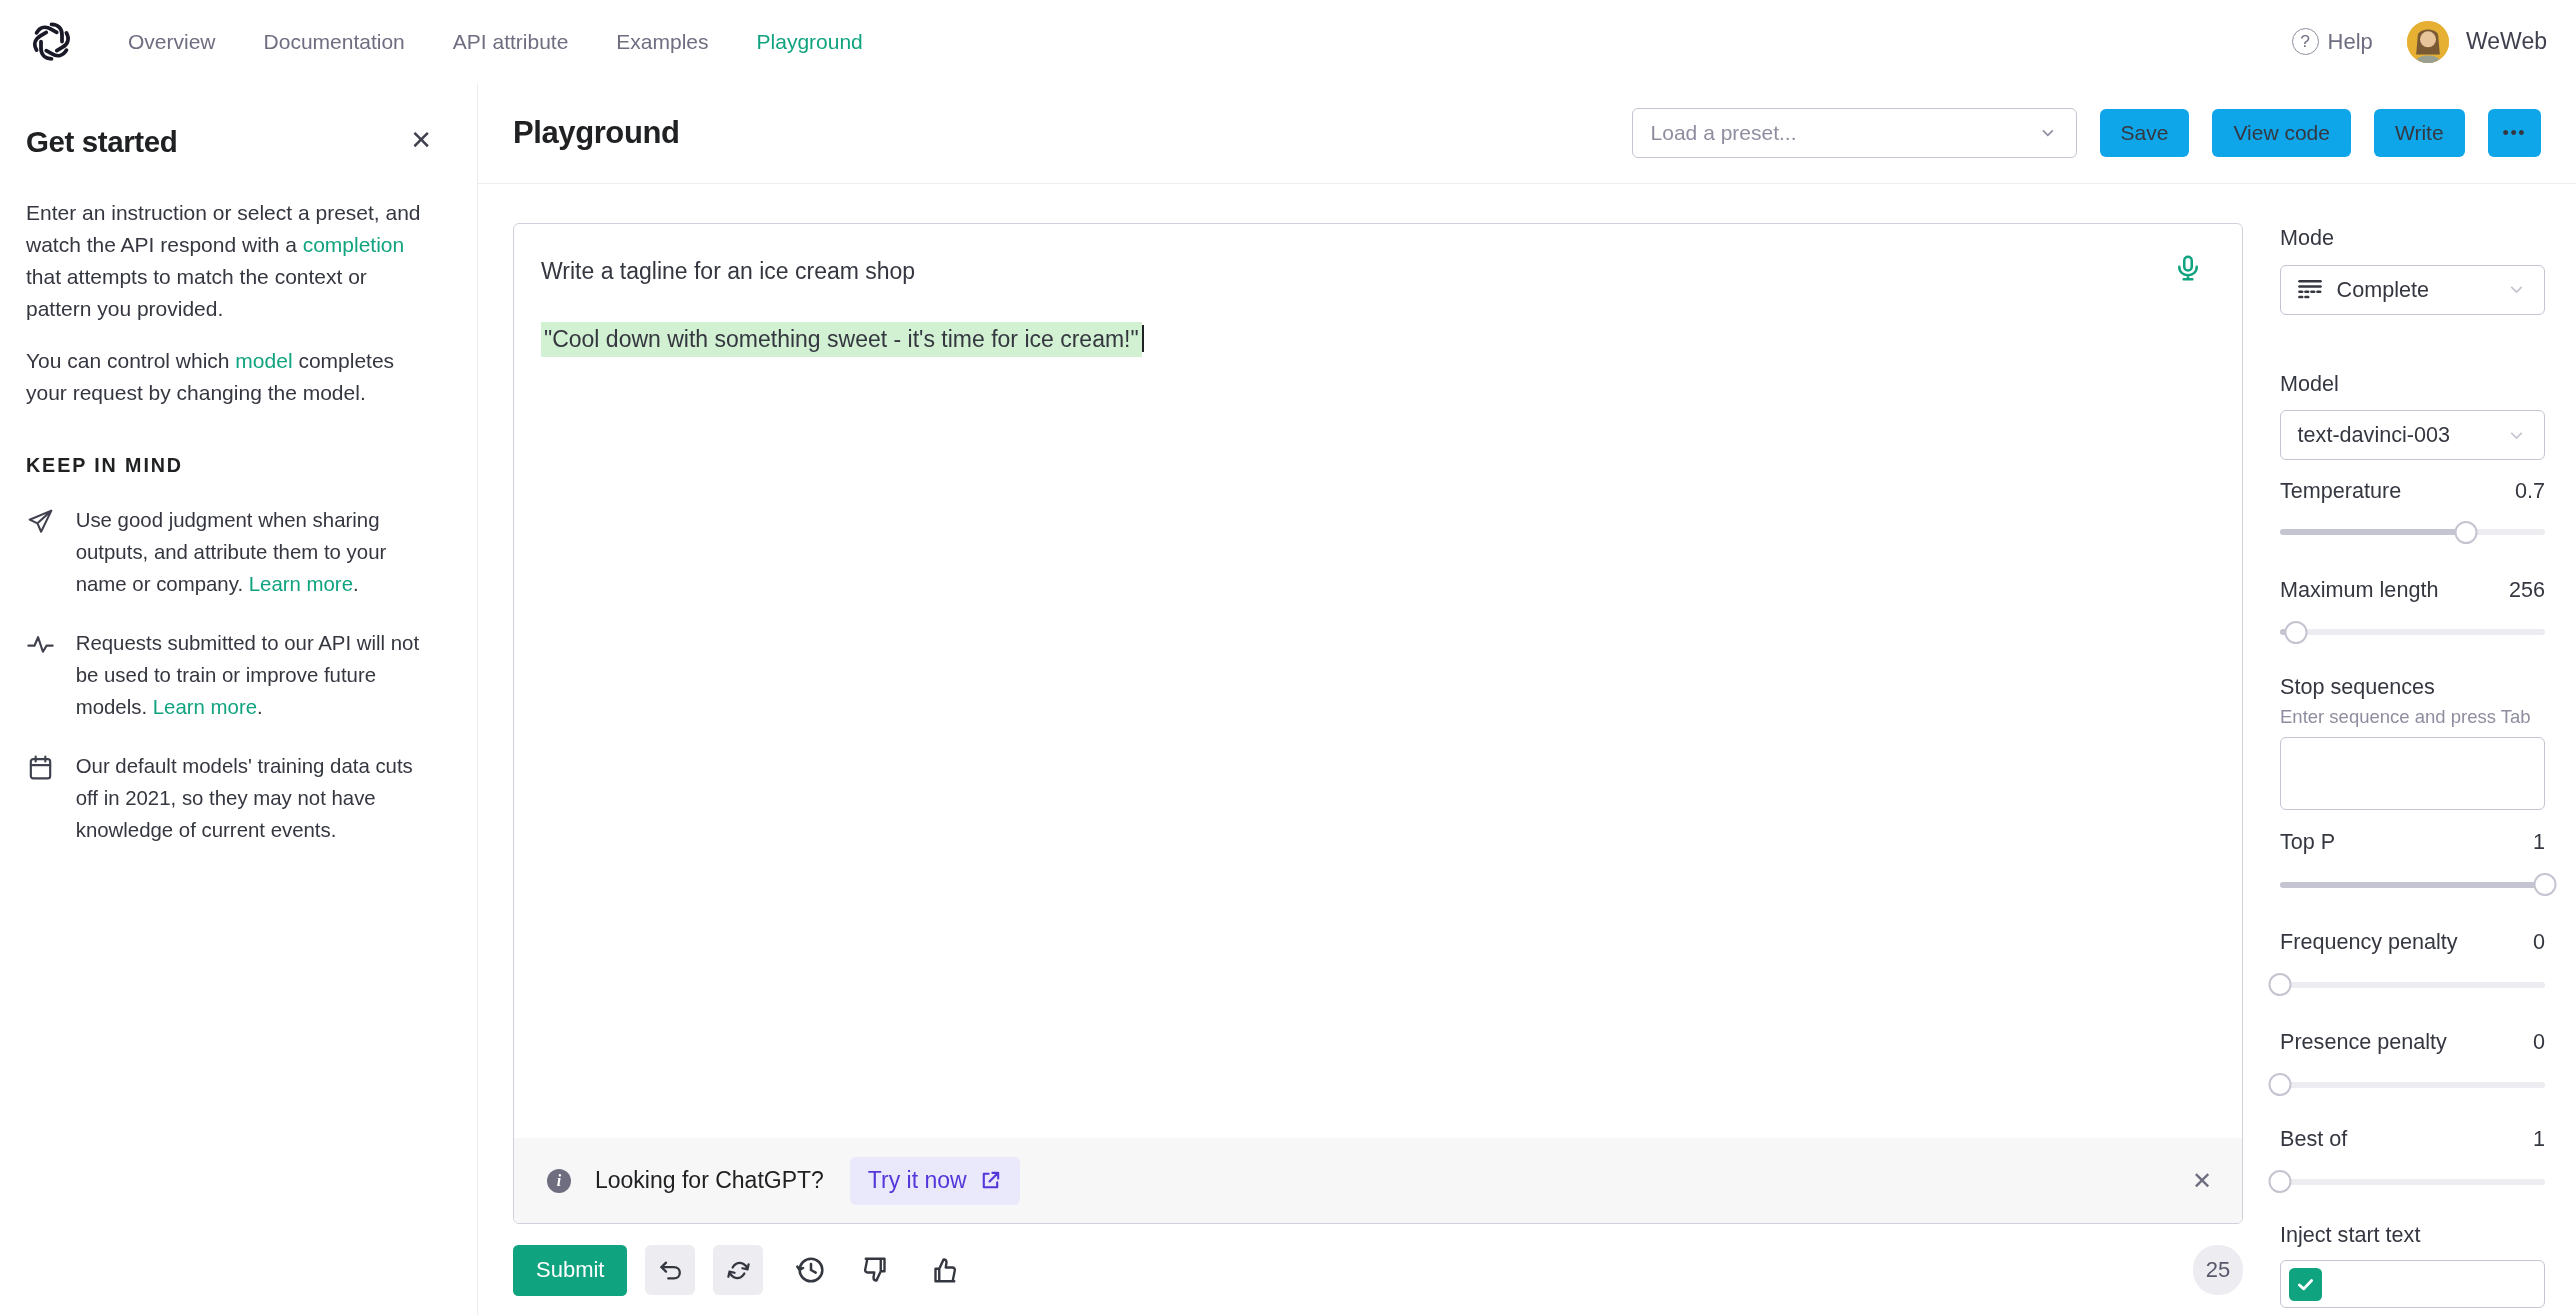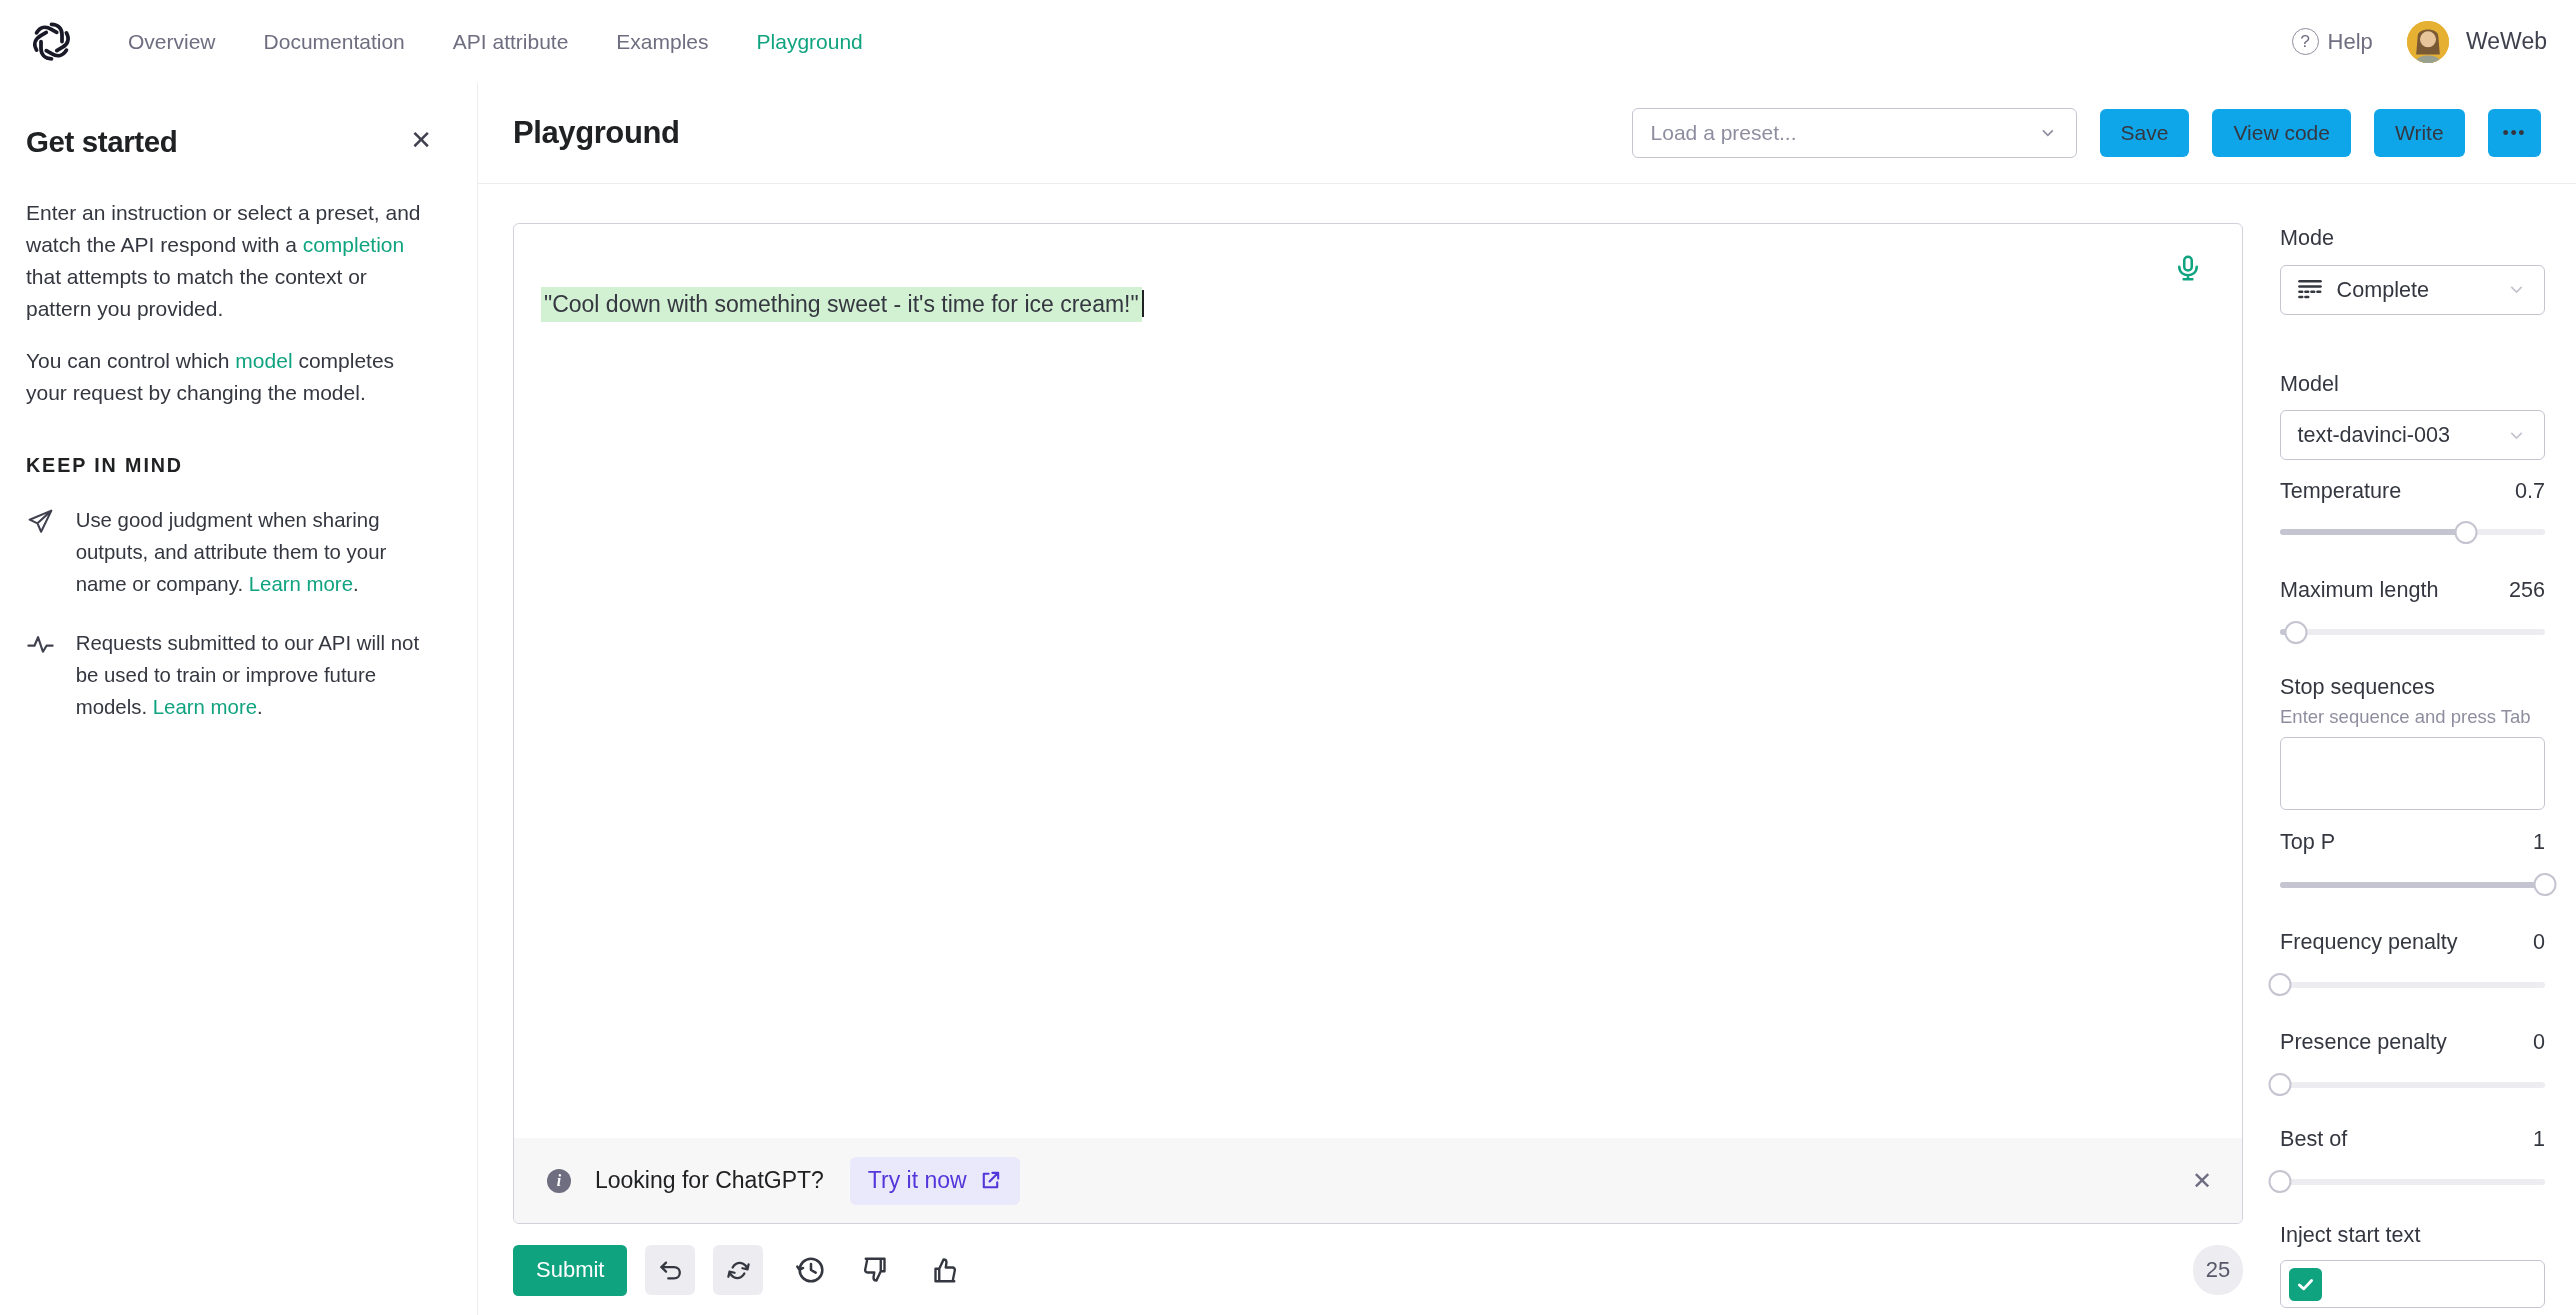--- a/index.html
+++ b/index.html
@@ -176,20 +176,29 @@
 
     <div class="km-item">
       <span class="km-icon">
         <svg width="29" height="29" viewBox="0 0 24 24" fill="none" stroke="#40414f" stroke-width="1.8" stroke-linecap="round" stroke-linejoin="round">
             <path d="M2 13 L7 13 L10 6 L14 18 L17 13 L22 13"></path>
           </svg>
       </span>
       <span class="km-text"><span>Requests submitted to our API will not be used to train or improve future models. </span><span class="green-link">Learn more</span><span>.</span></span>
     </div>
 
+    <div class="km-item">
+      <span class="km-icon">
+        <svg width="29" height="29" viewBox="0 0 24 24" fill="none" stroke="#40414f" stroke-width="1.8" stroke-linecap="round">
+            <rect x="4" y="5" width="16" height="16" rx="2"></rect>
+            <path d="M4 10 L20 10 M8 3 L8 7 M16 3 L16 7"></path>
+          </svg>
+      </span>
+      <span class="km-text">Our default models' training data cuts off in 2021, so they may not have knowledge of current events.</span>
+    </div>
   </div>
 
   <div class="main-col">
     <div class="main-header">
       <div class="page-title">Playground</div>
       <div class="header-right">
         <div class="preset-select">
           <span>Load a preset...</span>
           <svg class="chev" width="19.7" height="19.7" viewBox="0 0 24 24" fill="none" stroke="#8e8ea0" stroke-width="2">
               <path d="M6 9 L12 15 L18 9"></path>
@@ -199,20 +208,21 @@
         <button class="hbtn">View code</button>
         <button class="hbtn">Write</button>
         <button class="hbtn more">•••</button>
       </div>
     </div>
 
     <div class="body-row">
 
       <div class="editor-col">
         <div class="editor-panel">
+          <div class="prompt-line">Write a tagline for an ice cream shop</div>
           <div class="completion-line"><span class="hl">"Cool down with something sweet - it's time for ice cream!"</span><span class="caret"></span></div>
           <span class="mic">
             <svg width="30" height="30" viewBox="0 0 24 24" fill="none" stroke="#10a37f" stroke-width="2" stroke-linecap="round">
                 <rect x="9" y="3" width="6" height="11" rx="3"></rect>
                 <path d="M5 11 C5 20 19 20 19 11 M12 18 L12 21 M8.5 21 L15.5 21"></path>
               </svg>
           </span>
           <div class="chat-banner">
             <span class="info-badge">i</span>
             <span class="banner-q">Looking for ChatGPT?</span>

